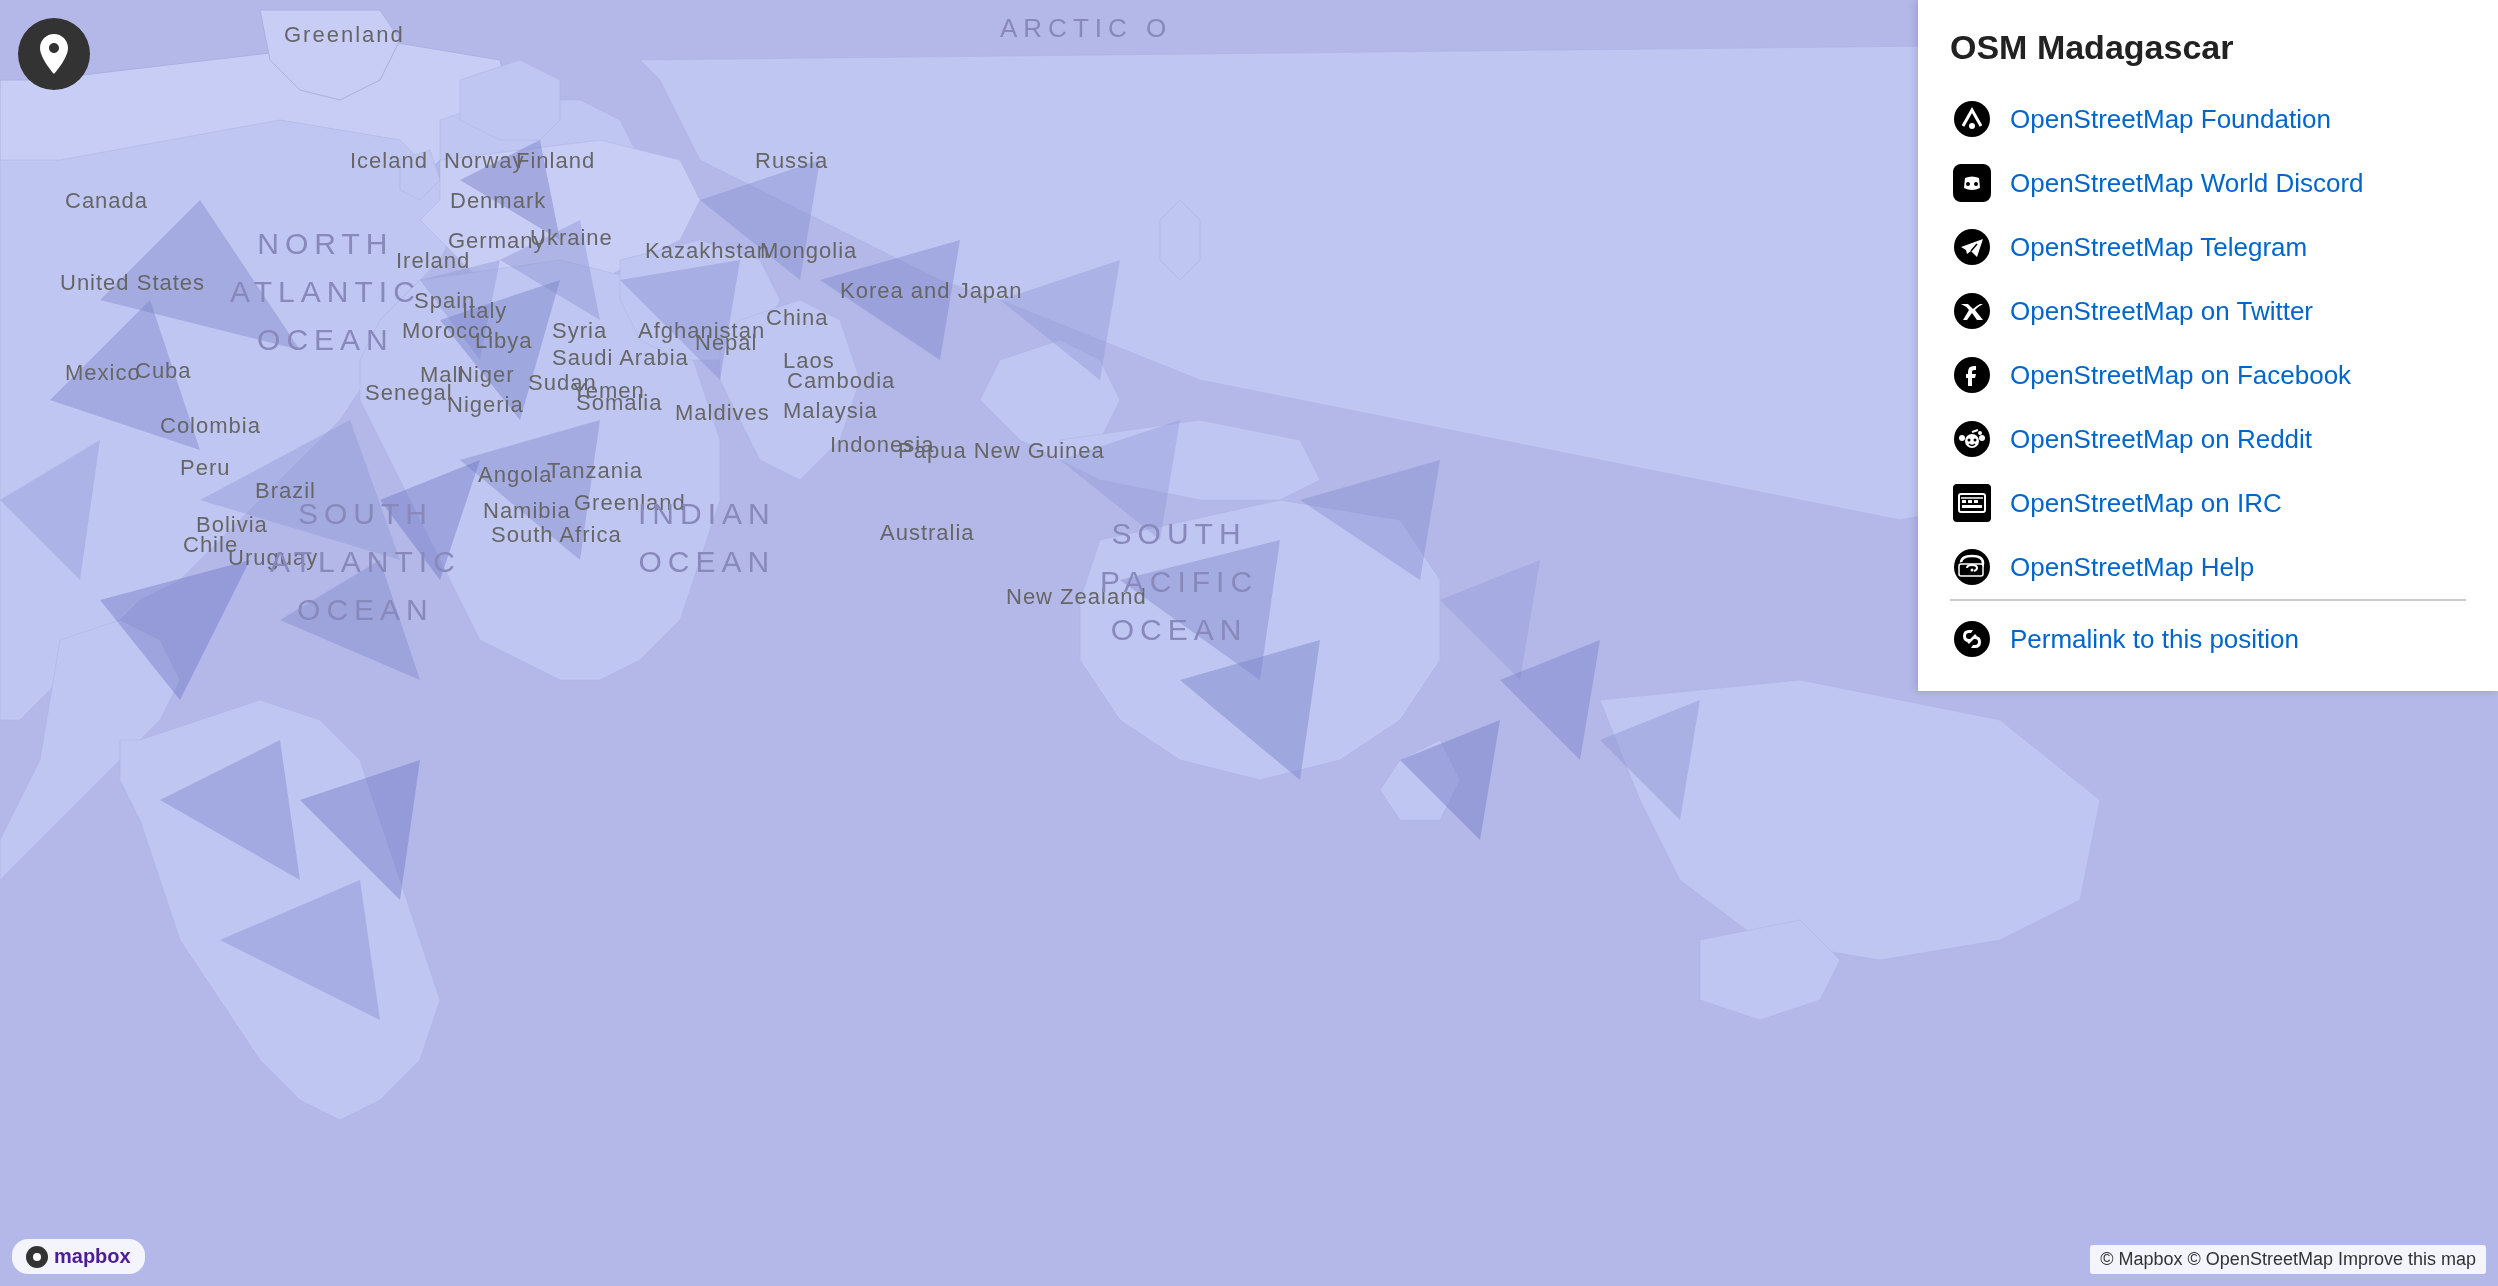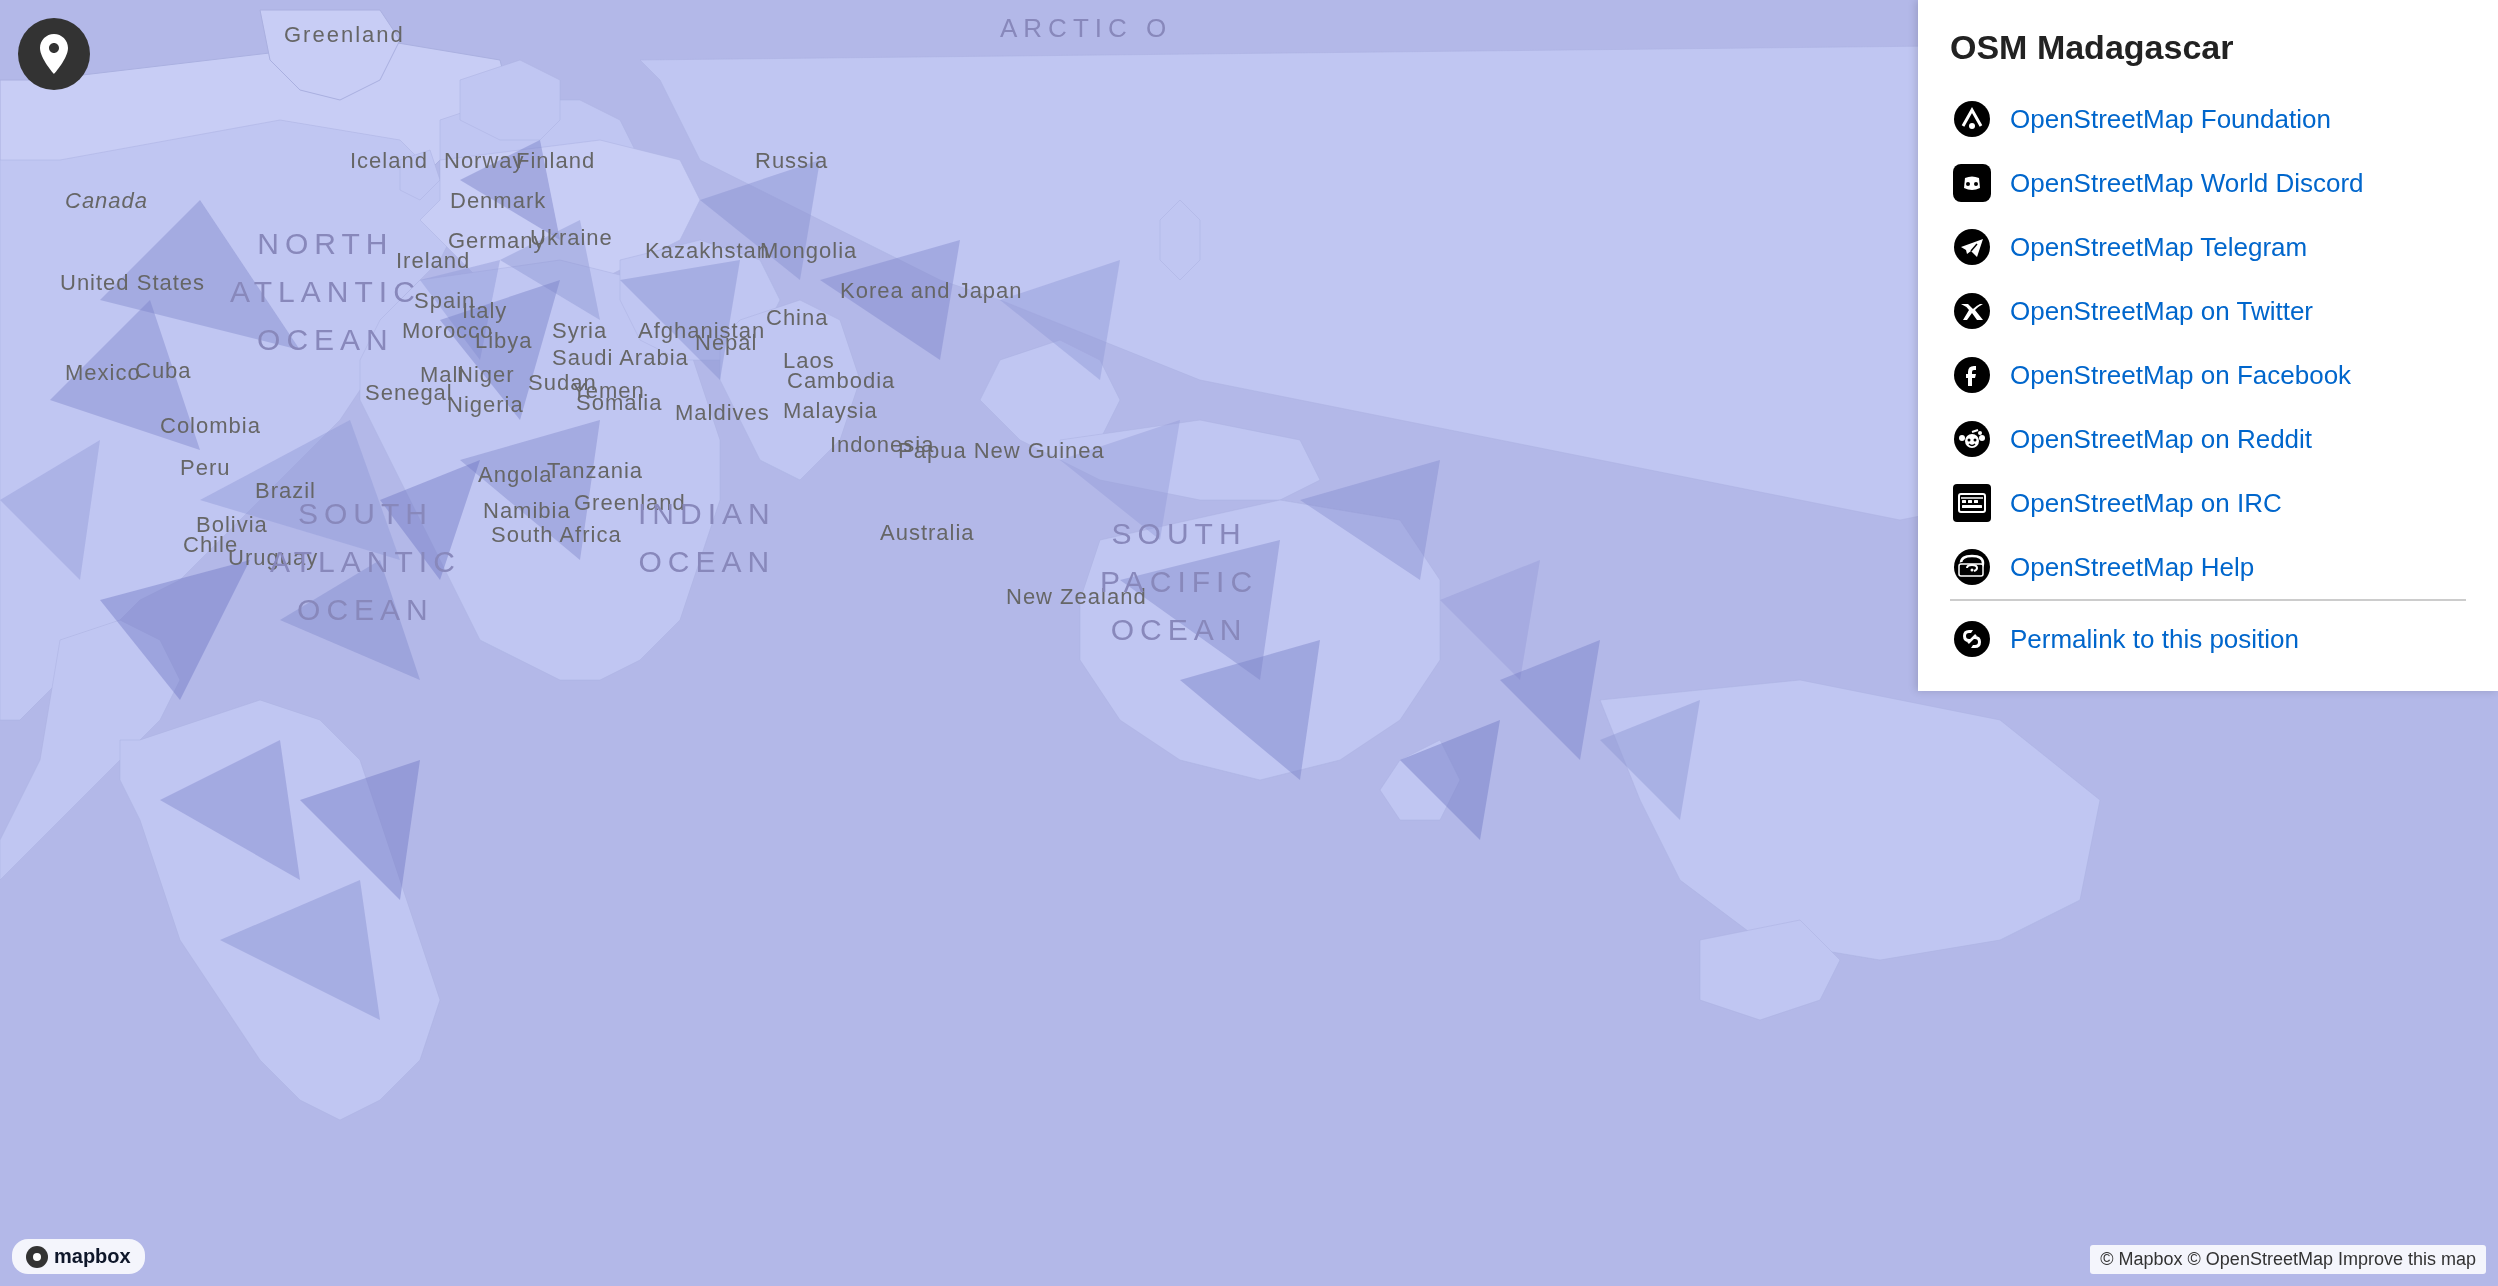--- a/index.html
+++ b/index.html
@@ -110,21 +110,21 @@
 
     .mapbox-logo {
       position: absolute;
       bottom: 12px;
       left: 12px;
       background: rgba(255,255,255,0.85);
       padding: 6px 14px;
       border-radius: 16px;
       font-size: 20px;
       font-weight: bold;
-      color: #0f172a;
+      color: #4c1d95;
       z-index: 10;
       display: flex;
       align-items: center;
       gap: 6px;
     }
 
     
     .map-label {
       position: absolute;
       color: #666;
@@ -231,21 +231,21 @@
     <polygon points="1600,740 1700,700 1680,820" fill="#8890d0" opacity="0.4"></polygon>
 
     <polygon points="1400,760 1500,720 1480,840" fill="#7780c8" opacity="0.5"></polygon>
   </svg>
 
   <div class="map-label" style="left:284px; top:22px; letter-spacing:2px;">Greenland</div>
   <div class="map-label" style="left:350px; top:148px;">Iceland</div>
   <div class="map-label" style="left:444px; top:148px;">Norway</div>
   <div class="map-label" style="left:516px; top:148px;">Finland</div>
   <div class="map-label" style="left:755px; top:148px;">Russia</div>
-  <div class="map-label" style="left:65px; top:188px;font-style:italic;">Canada</div>
+  <div class="map-label" style="left:65px; top:188px;">Canada</div>
   <div class="map-label" style="left:450px; top:188px;">Denmark</div>
   <div class="map-label" style="left:448px; top:228px;">Germany</div>
   <div class="map-label" style="left:530px; top:225px;">Ukraine</div>
   <div class="map-label" style="left:645px; top:238px;">Kazakhstan</div>
   <div class="map-label" style="left:760px; top:238px;">Mongolia</div>
   <div class="map-label" style="left:60px; top:270px;">United States</div>
   <div class="map-label" style="left:396px; top:248px;">Ireland</div>
   <div class="map-label" style="left:414px; top:288px;">Spain</div>
   <div class="map-label" style="left:462px; top:298px;">Italy</div>
   <div class="map-label" style="left:840px; top:278px;">Korea and Japan</div>

